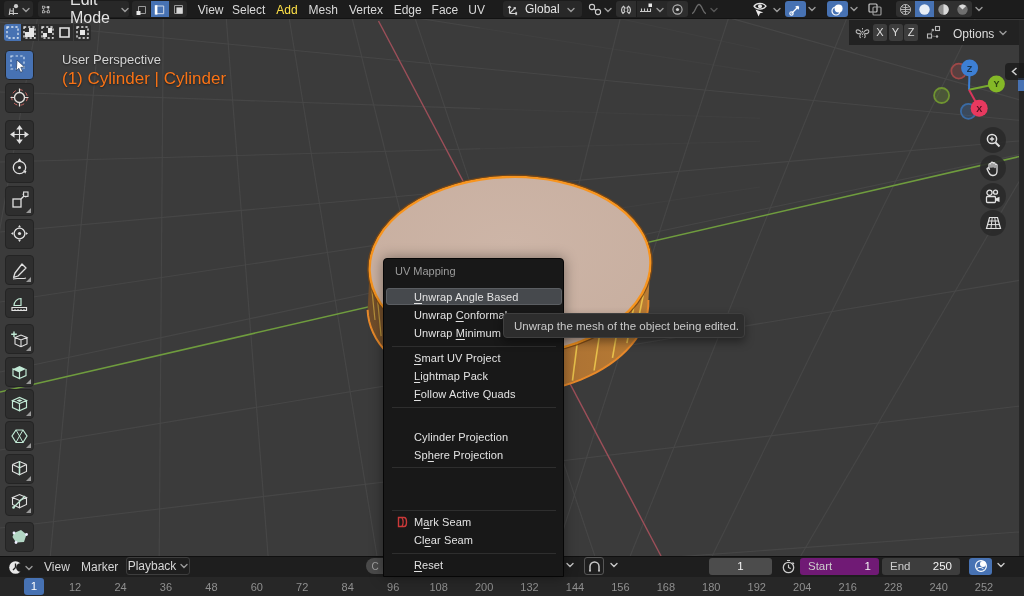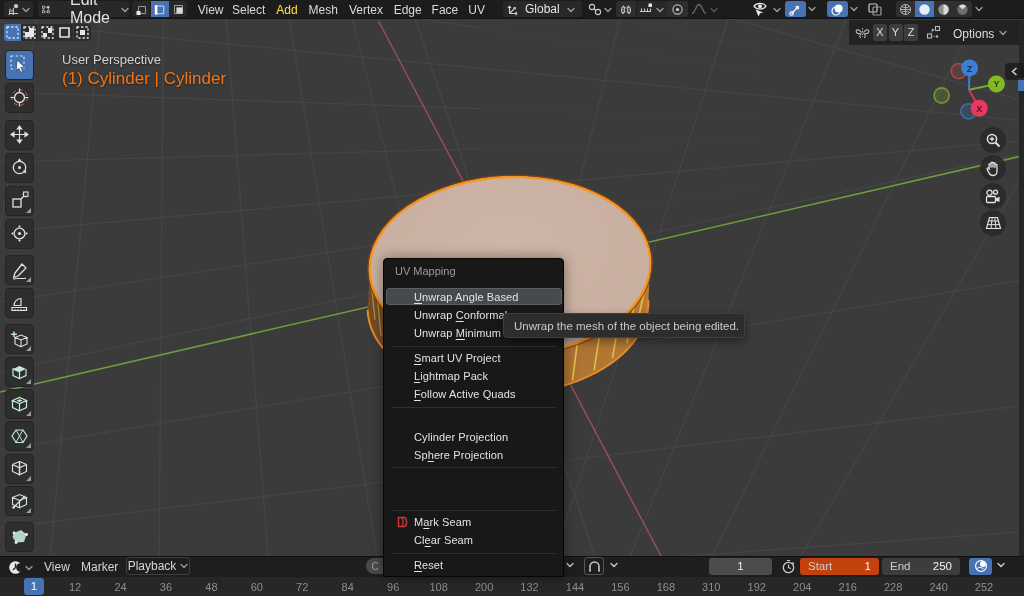--- a/index.html
+++ b/index.html
@@ -347,21 +347,21 @@
         <path d="M1 1.5 L4 4.5 L7 1.5" fill="none" stroke="#c9c9c9" stroke-width="1.4" stroke-linecap="round"></path>
       </svg>
     </div>
 <div class="abs" style="left:709px;top:557.5px;width:63px;height:17.5px;background:#4c4c4c;border-radius:3px;text-align:center;line-height:17px;color:#f2f2f2;font-size:11.5px">1</div>
 <div class="abs" style="left:781px;top:559px">
       <svg width="15" height="15" viewBox="0 0 15 15">
         <circle cx="7.5" cy="8.5" r="5.2" fill="none" stroke="#c9c9c9" stroke-width="1.3"></circle>
         <path d="M7.5 5.5 V8.5 L9.7 9.6 M6 1.5 H9 M11.5 3.5 L13 5" stroke="#c9c9c9" stroke-width="1.2" fill="none"></path>
       </svg>
     </div>
-<div class="abs" style="left:800px;top:557.5px;width:79px;height:17.5px;background:#c2410c;border-radius:3px;display:flex;align-items:center;justify-content:space-between;padding:0 8px">
+<div class="abs" style="left:800px;top:557.5px;width:79px;height:17.5px;background:#701a75;border-radius:3px;display:flex;align-items:center;justify-content:space-between;padding:0 8px">
 <span style="color:#cdcdcd;font-size:11.5px">Start</span>
       <span style="color:#f2f2f2;font-size:11.5px">1</span>
     </div>
 <div class="abs" style="left:882px;top:557.5px;width:78px;height:17.5px;background:#3d3d3d;border-radius:3px;display:flex;align-items:center;justify-content:space-between;padding:0 8px">
 <span style="color:#cdcdcd;font-size:11.5px">End</span>
       <span style="color:#f2f2f2;font-size:11.5px">250</span>
     </div>
 <div class="abs" style="left:969px;top:557.5px;width:23px;height:17.5px;background:#4772b3;border-radius:3px;display:flex;align-items:center;justify-content:center">
 <svg width="14" height="14" viewBox="0 0 14 14">
         <circle cx="7" cy="7" r="5.4" fill="none" stroke="#fff" stroke-width="1.2"></circle>
@@ -382,21 +382,21 @@
 <div class="tl-num" style="left:256.8px;top:581px">60</div>
 <div class="tl-num" style="left:302.2px;top:581px">72</div>
 <div class="tl-num" style="left:347.7px;top:581px">84</div>
 <div class="tl-num" style="left:393.2px;top:581px">96</div>
 <div class="tl-num" style="left:438.6px;top:581px">108</div>
 <div class="tl-num" style="left:484.1px;top:581px">200</div>
 <div class="tl-num" style="left:529.5px;top:581px">132</div>
 <div class="tl-num" style="left:575.0px;top:581px">144</div>
 <div class="tl-num" style="left:620.4px;top:581px">156</div>
 <div class="tl-num" style="left:665.9px;top:581px">168</div>
-<div class="tl-num" style="left:711.3px;top:581px">310</div>
+<div class="tl-num" style="left:711.3px;top:581px">180</div>
 <div class="tl-num" style="left:756.8px;top:581px">192</div>
 <div class="tl-num" style="left:802.2px;top:581px">204</div>
 <div class="tl-num" style="left:847.7px;top:581px">216</div>
 <div class="tl-num" style="left:893.1px;top:581px">228</div>
 <div class="tl-num" style="left:938.6px;top:581px">240</div>
 <div class="tl-num" style="left:984.0px;top:581px">252</div>
 <div class="abs" style="left:0;top:0;width:1024px;height:19px;background:#1c1c1c;border-bottom:1px solid #121212"></div>
 <div class="hbtn" style="left:4px;width:29px;padding-left:3px">
 <svg class="ic" width="13" height="13" viewBox="0 0 13 13">
         <circle cx="9" cy="3.2" r="2.1" fill="#ccc"></circle>

